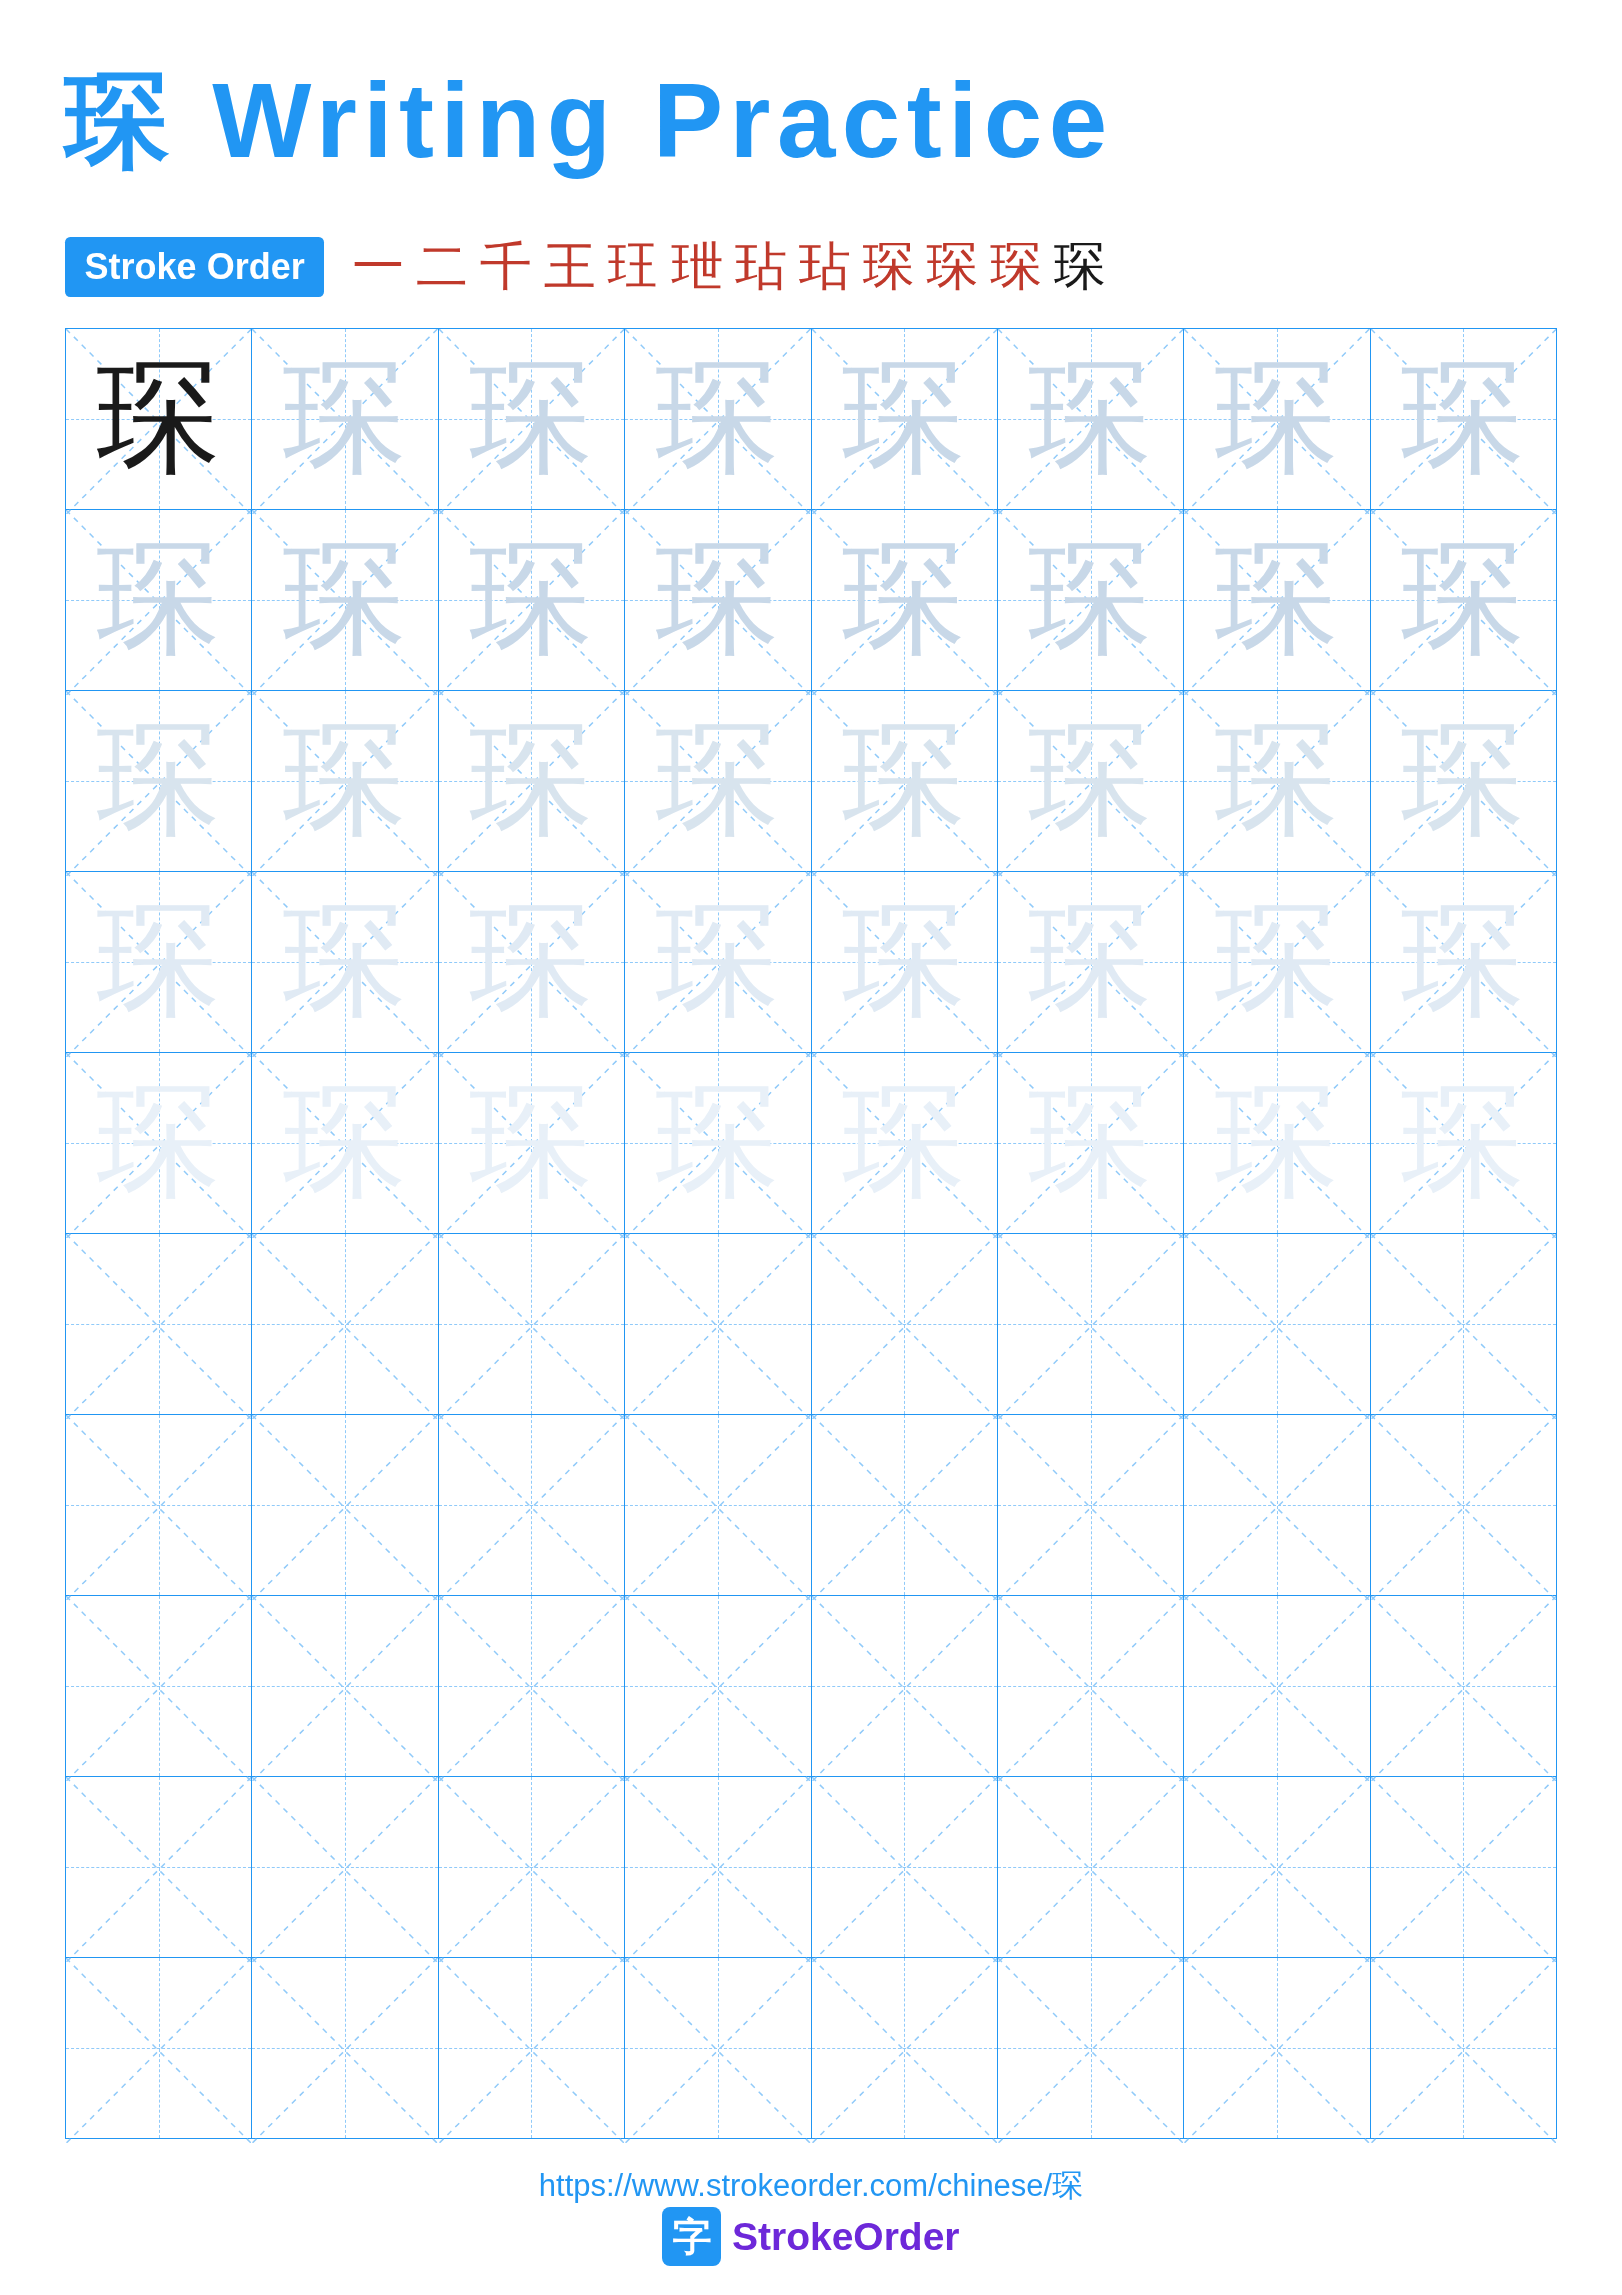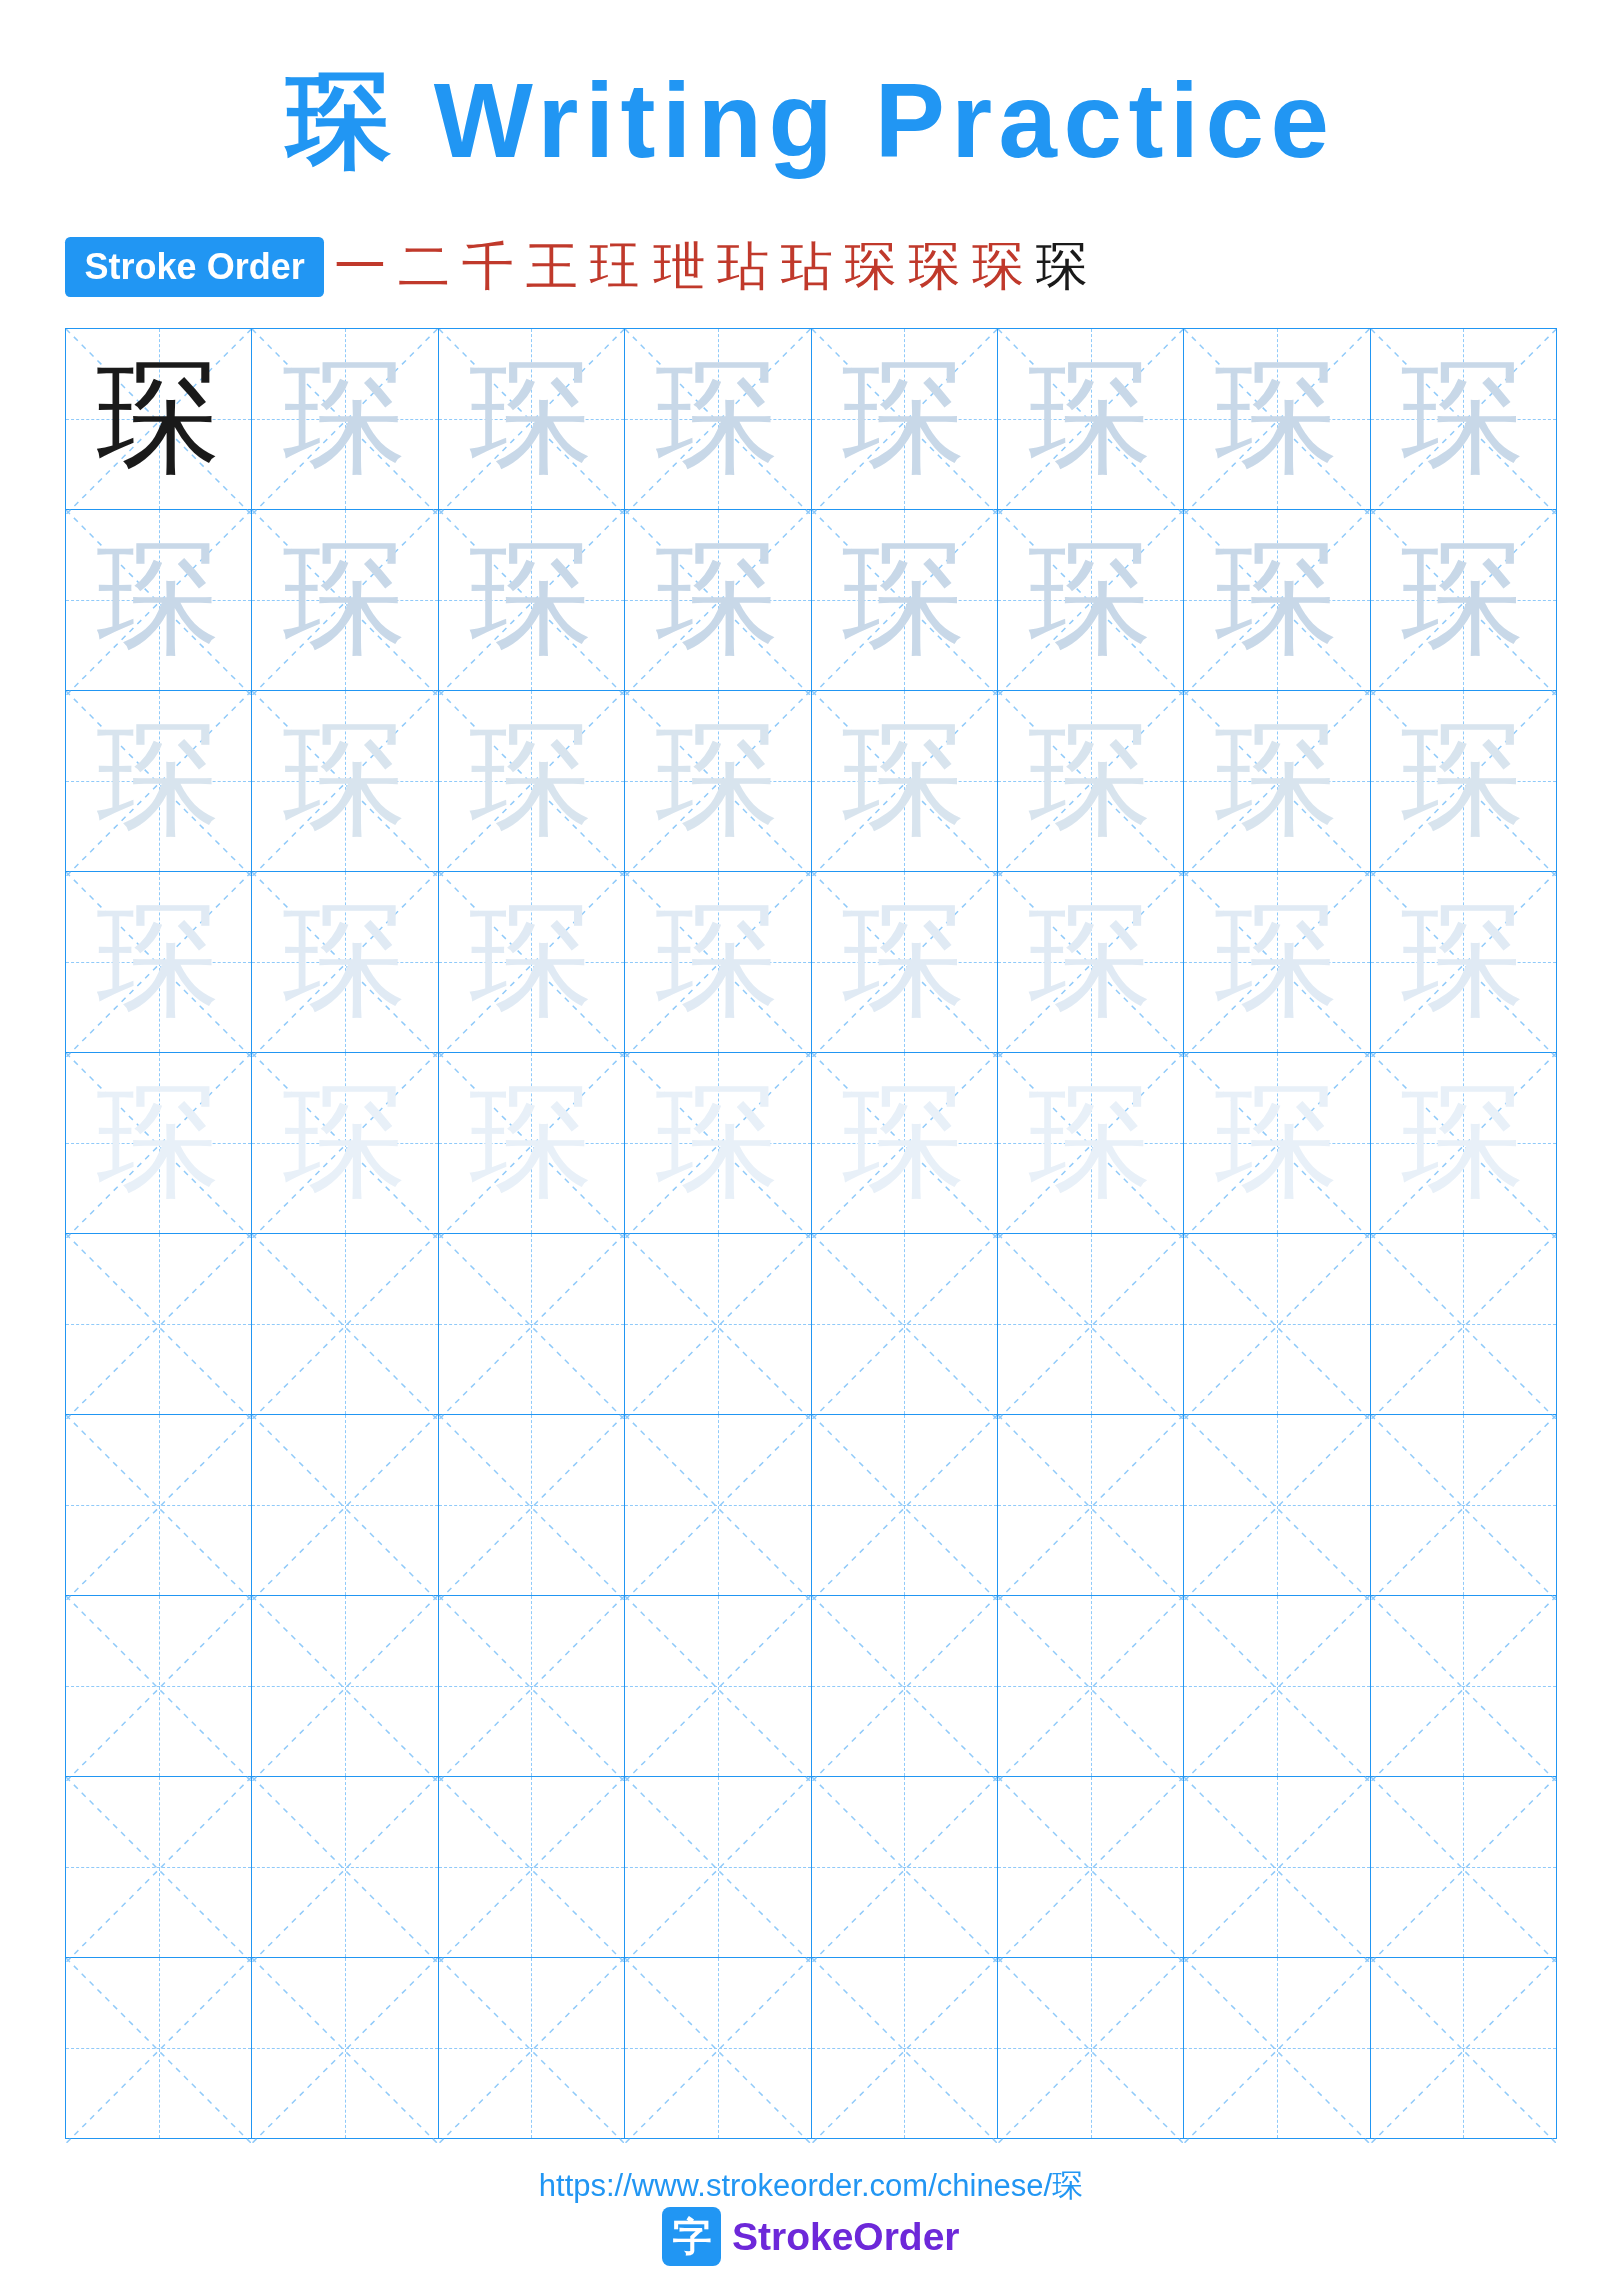--- a/index.html
+++ b/index.html
@@ -12,21 +12,21 @@
       position: relative;
       overflow: hidden;
     }
 
     .page {
       width: 1622px;
       height: 2295px;
       background: #fff;
       display: flex;
       flex-direction: column;
-      align-items: center;
+      align-items: flex-start;
       padding: 52px 65px 39px 65px;
     }
 
     .title {
       font-size: 105px;
       color: #2196F3;
       font-weight: bold;
       margin-bottom: 39px;
       letter-spacing: 6.5px;
       font-family: sans-serif;
@@ -34,21 +34,21 @@
 
     .title .char {
       color: #2196F3;
     }
 
     .stroke-order-row {
       display: flex;
       align-items: center;
       width: 100%;
       margin-bottom: 26px;
-      gap: 10px;
+      gap: 28px;
     }
 
     .stroke-order-badge {
       background: #2196F3;
       color: #fff;
       font-size: 36px;
       font-family: sans-serif;
       font-weight: bold;
       padding: 9.2px 19.6px;
       border-radius: 5.2px;

